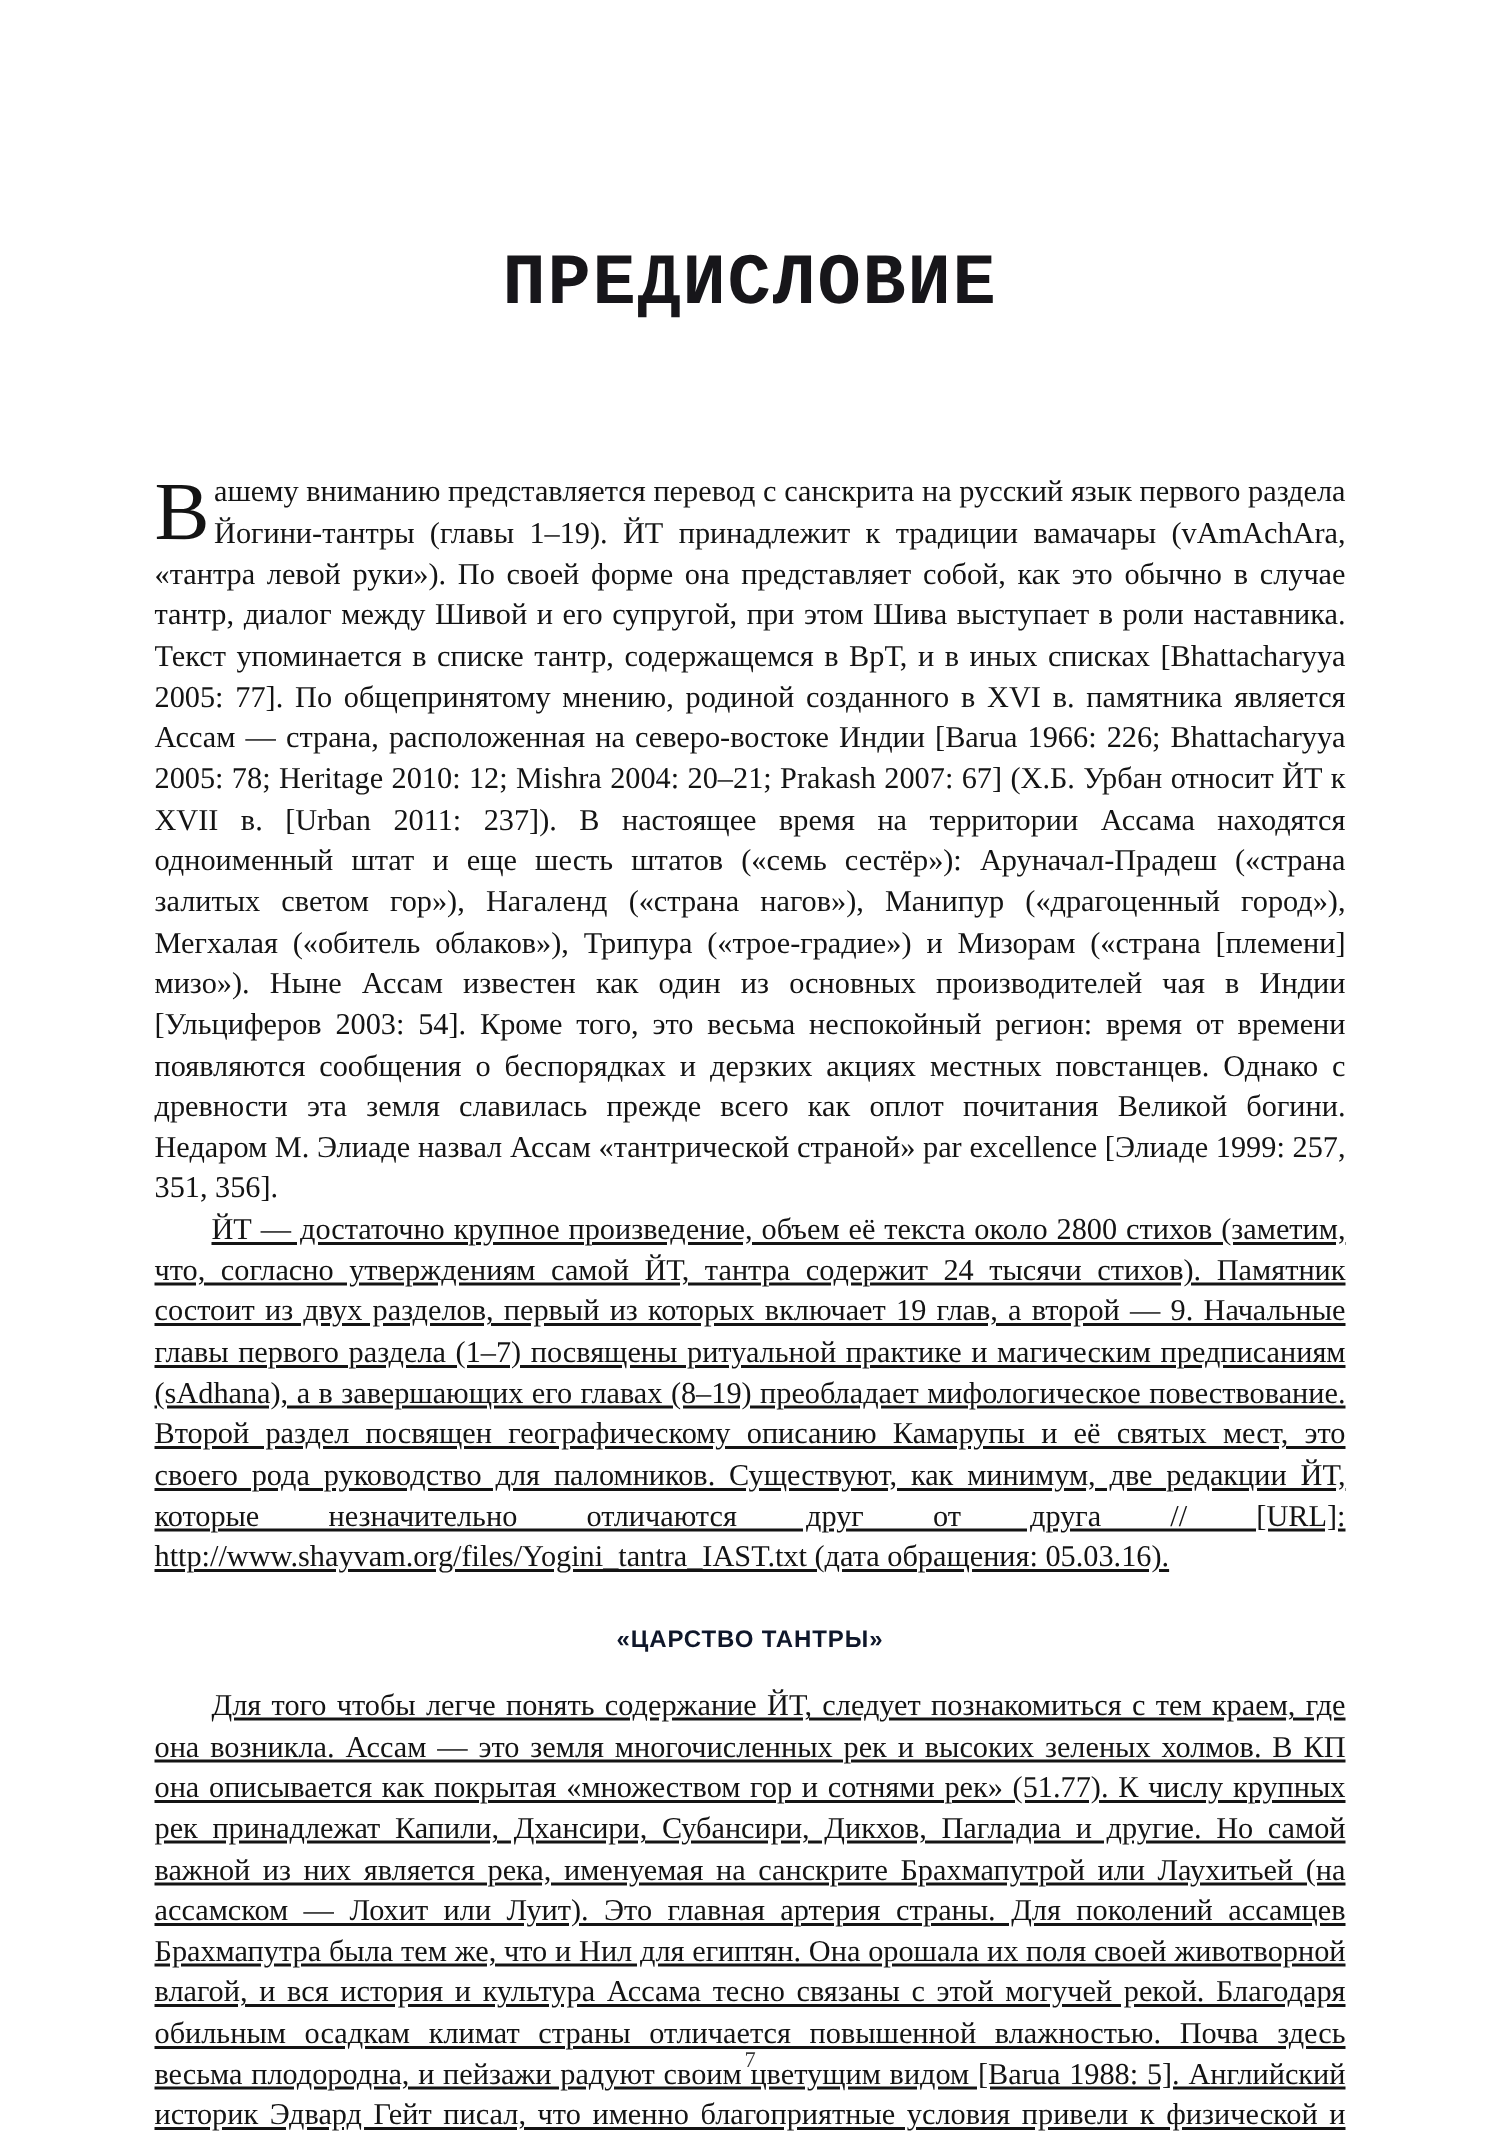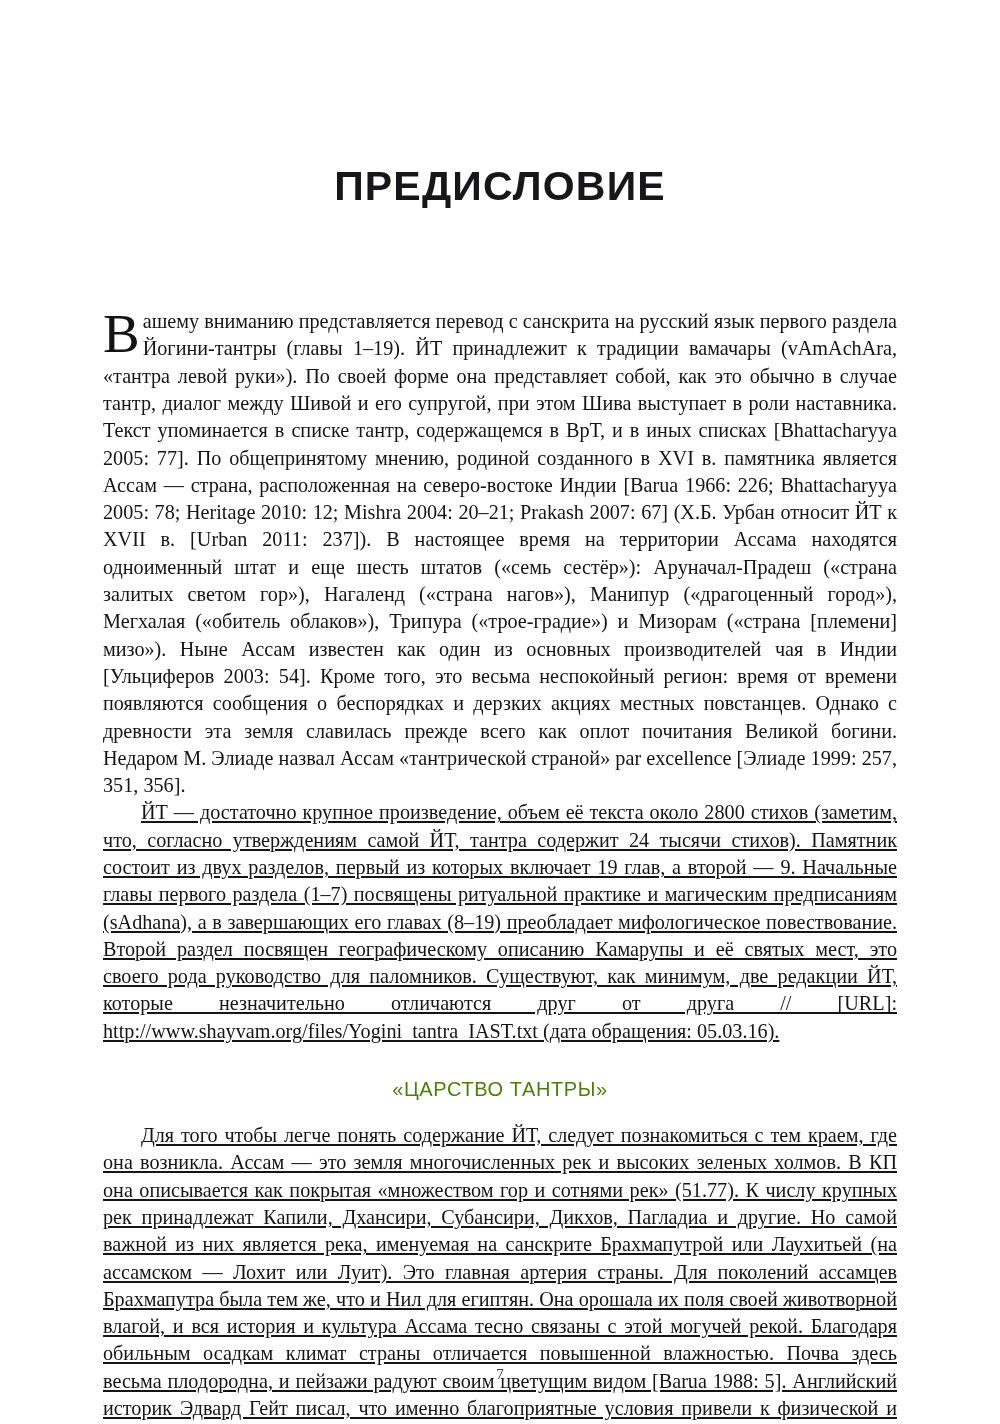--- a/index.html
+++ b/index.html
@@ -21,22 +21,22 @@
     overflow: hidden;
   }
   .content {
     position: absolute;
     left: 103px;
     top: 0;
     width: 794px;
   }
   .page-title {
     text-align: center;
-    font-family: Liberation Sans, sans-serif;
-    font-size: 41px;
+    font-family: Liberation Mono, monospace;
+    font-size: 48px;
     font-weight: 700;
     letter-spacing: 1.2px;
     color: #17161a;
     margin: 0;
     padding-top: 165px;
     line-height: 1.05;
   }
   .body-block {
     margin-top: 100px;
   }
@@ -64,24 +64,24 @@
     font-size: 55px;
     line-height: 46px;
     font-weight: 400;
     padding: 3px 2px 0 0;
     margin-right: 1px;
     color: #141414;
   }
   .section-heading {
     text-align: center;
     font-family: "Liberation Sans", "DejaVu Sans", sans-serif;
-    font-size: 20px;
-    font-weight: 400;
+    font-size: 16px;
+    font-weight: 700;
     letter-spacing: 0.6px;
-    color: #4d7c0f;
+    color: #0f172a;
     margin: 0;
     padding-top: 33px;
     padding-bottom: 21px;
   }
   .folio {
     position: absolute;
     left: 0;
     right: 0;
     top: 1366px;
     text-align: center;

